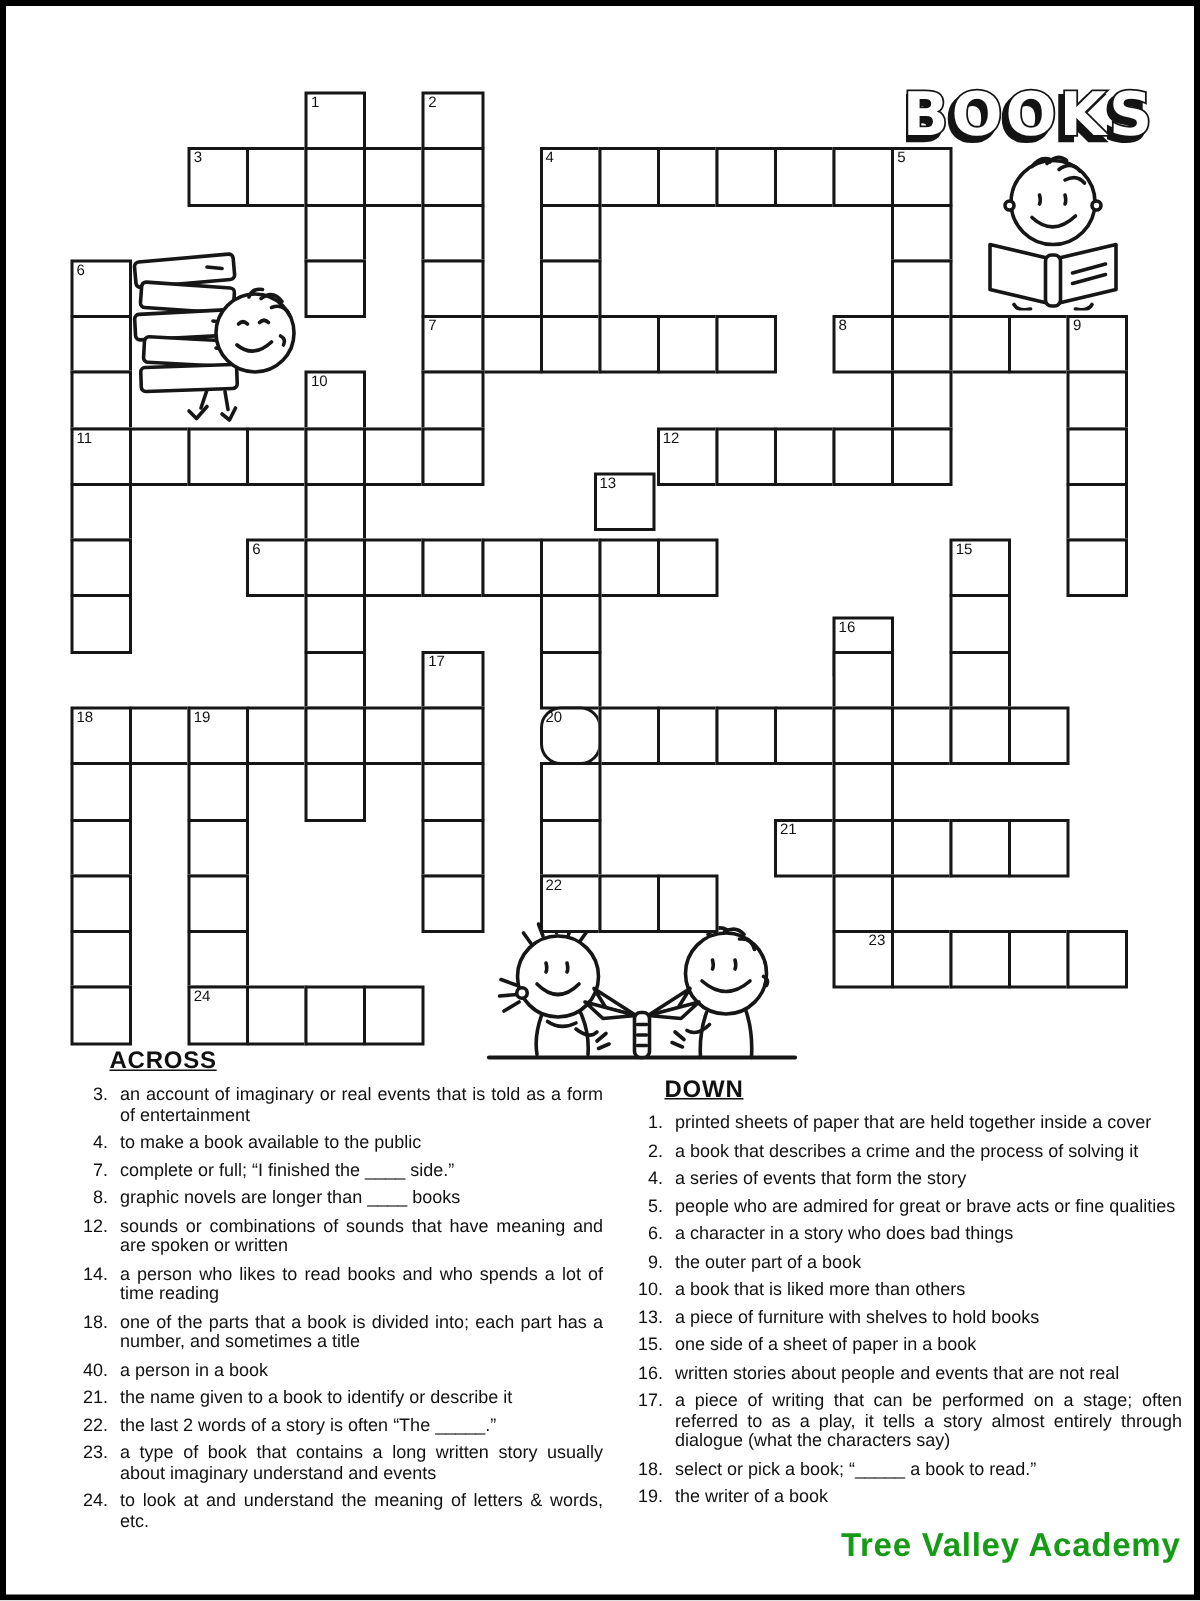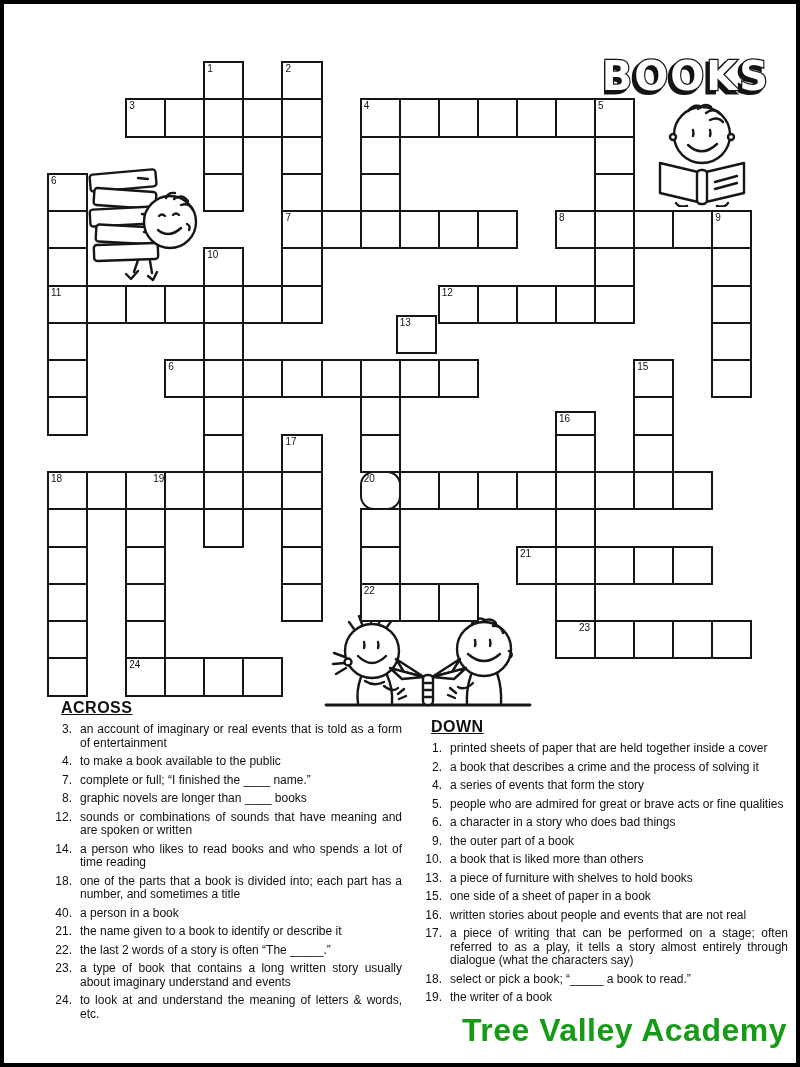--- a/index.html
+++ b/index.html
@@ -26,27 +26,27 @@
   .illus path,.illus circle,.illus rect,.illus line,.illus polyline{vector-effect:non-scaling-stroke;}
   #boyReading{left:640px;top:101px;width:124px;height:106px;}
   #kidBooks{left:82px;top:164px;width:122px;height:118px;}
   #kidsShare{left:312px;top:611px;width:232px;height:100px;}
 
   
   .clues{position:absolute;font-size:12px;line-height:13.5px;color:#111;}
   #across{left:50px;top:699px;width:352px;}
   #down{left:420px;top:718px;width:368px;}
   .clues h2{font-size:16px;line-height:17px;font-weight:bold;text-decoration:underline;
-            margin:0 0 7px 11px;letter-spacing:.5px;}
+            margin:0 0 7px 23px;letter-spacing:.5px;}
   .clue{display:flex;margin-bottom:5px;}
   .clue-num{flex:0 0 22px;text-align:right;margin-right:8px;}
   .clue-text{flex:1;text-align:justify;}
 
   
-  .footer-brand{position:absolute;right:13px;top:1013px;font-size:32px;line-height:34px;
+  .footer-brand{position:absolute;right:13px;top:1013px;font-size:22px;line-height:34px;
                 font-weight:bold;letter-spacing:.5px;}
 </style>
 </head>
 <body>
 
 <div class="page">
   <div class="frame"></div>
 
   <svg class="books-title" viewBox="0 0 164 58">
     <text class="shadow" x="79" y="45" text-anchor="middle">BOOKS</text>
@@ -254,21 +254,21 @@
       <div class="cell" style="left: 233.48px; top: 371.7px;">
         <span class="num">17</span>
       </div>
       <div class="cell" style="left: 311.64px; top: 371.7px;"></div>
       <div class="cell" style="left: 507.04px; top: 371.7px;"></div>
       <div class="cell" style="left: 585.2px; top: 371.7px;"></div>
       <div class="cell" style="left: -1px; top: 408.97px;">
         <span class="num">18</span>
       </div>
       <div class="cell" style="left: 38.08px; top: 408.97px;"></div>
-      <div class="cell" style="left: 77.16px; top: 408.97px; text-align: right;">
+      <div class="cell" style="left: 77.16px; top: 408.97px;">
         <span class="num">19</span>
       </div>
       <div class="cell" style="left: 116.24px; top: 408.97px;"></div>
       <div class="cell" style="left: 155.32px; top: 408.97px;"></div>
       <div class="cell" style="left: 194.4px; top: 408.97px;"></div>
       <div class="cell" style="left: 233.48px; top: 408.97px;"></div>
       <div class="cell" style="left: 311.64px; top: 408.97px; border-radius: 14px;">
         <span class="num">20</span>
       </div>
       <div class="cell" style="left: 350.72px; top: 408.97px;"></div>
@@ -329,21 +329,21 @@
         <div class="clue">
           <span class="clue-num">3.</span>
           <span class="clue-text">an account of imaginary or real events that is told as a form of entertainment</span>
         </div>
         <div class="clue">
           <span class="clue-num">4.</span>
           <span class="clue-text">to make a book available to the public</span>
         </div>
         <div class="clue">
           <span class="clue-num">7.</span>
-          <span class="clue-text">complete or full; “I finished the ____ name.”</span>
+          <span class="clue-text">complete or full; “I finished the ____ side.”</span>
         </div>
         <div class="clue">
           <span class="clue-num">8.</span>
           <span class="clue-text">graphic novels are longer than ____ books</span>
         </div>
         <div class="clue">
           <span class="clue-num">12.</span>
           <span class="clue-text">sounds or combinations of sounds that have meaning and are spoken or written</span>
         </div>
         <div class="clue">

